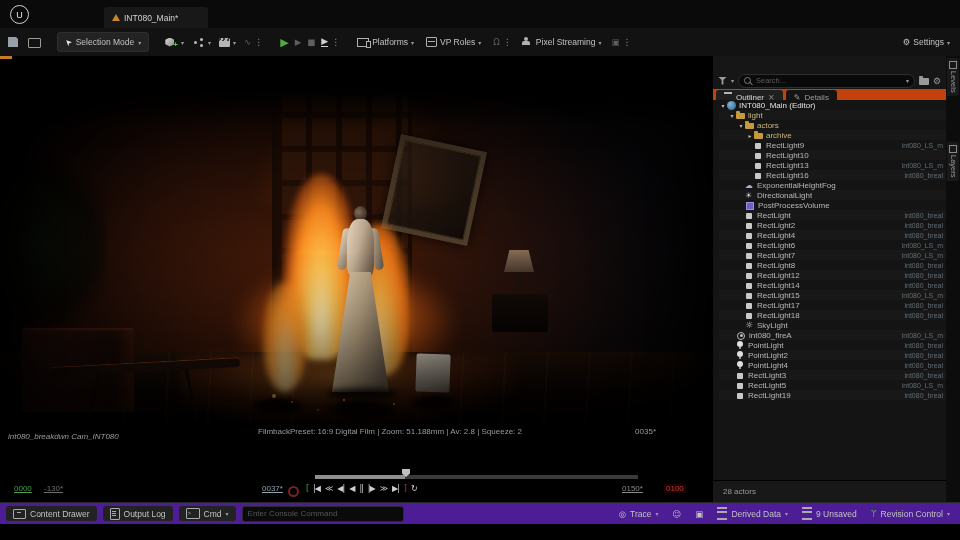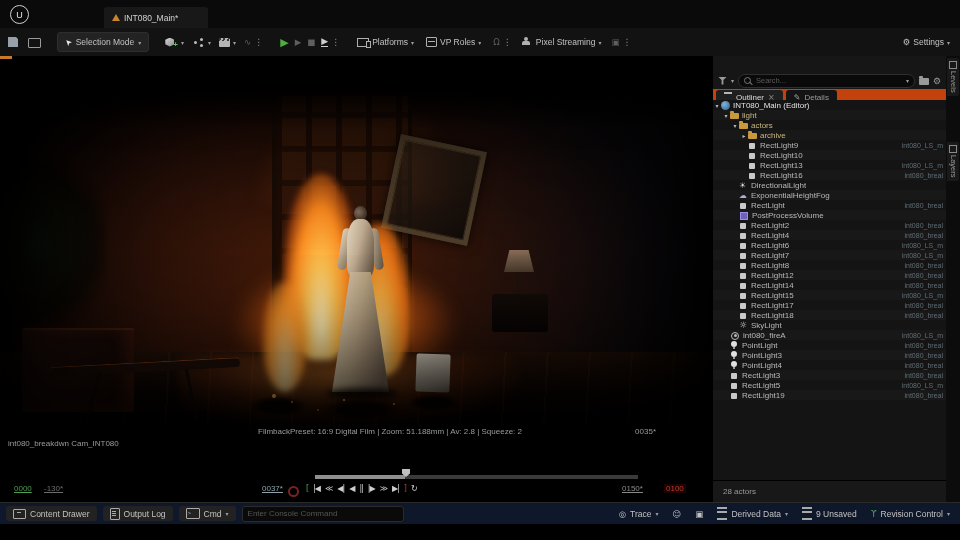--- a/index.html
+++ b/index.html
@@ -103,21 +103,21 @@
          box-shadow:18px 6px 0 -1px #ff8a1e,44px 14px 0 -1px #e86b12,70px 4px 0 -1px #ffc66a,
                     96px 18px 0 -2px #d4561a,120px 8px 0 -1px #ff9a2e,-14px 12px 0 -2px #c44d10;}
   .debris{left:230px;top:330px;width:240px;height:34px;filter:blur(1px);
          background:radial-gradient(ellipse 30px 10px at 20% 60%,#0a0502 60%,transparent),
                     radial-gradient(ellipse 40px 12px at 55% 70%,#0c0603 60%,transparent),
                     radial-gradient(ellipse 26px 9px at 85% 50%,#0a0502 60%,transparent);}
   .topfade{left:0;top:0;width:712px;height:72px;background:linear-gradient(#000 18%,transparent);}
   .vignette{inset:0;box-shadow:inset 0 0 140px 50px #000,inset 0 26px 50px 8px #000;}
   
   .cam-info{position:absolute;left:0;top:371px;width:712px;height:12px;font-size:8px;color:#9a9a9a;}
-  .cam-label{position:absolute;left:8px;top:12px;}
+  .cam-label{position:absolute;left:8px;top:5px;font-style:italic;}
   .filmback{position:absolute;left:calc(50% + 34px);transform:translateX(-50%);top:0;white-space:nowrap;}
   .frame-counter{position:absolute;right:56px;top:0;}
   .scrub-track{position:absolute;left:315px;top:419px;width:323px;height:4px;background:#3a3a3a;}
   .scrub-fill{position:absolute;left:0;top:0;width:90px;height:4px;background:#8f8f8f;}
   .playhead{position:absolute;left:402px;top:413px;width:8px;height:8px;background:#c0c0c0;
             clip-path:polygon(0 0,100% 0,100% 55%,50% 100%,0 55%);}
   .seqbar{position:absolute;left:0;top:428px;width:712px;height:16px;font-size:8px;}
   .t-num{position:absolute;text-decoration:underline;}
   .t-start{left:14px;color:#4f9e52;}
   .t-offset{left:44px;color:#6e6e6e;}
@@ -144,21 +144,21 @@
   .o-search input::placeholder{color:#5c5c5c;}
   .i-folderadd{width:10px;height:7px;background:#9a9a9a;border-radius:1px;position:relative;margin-top:2px;}
   .i-folderadd::before{content:"";position:absolute;top:-2px;left:0;width:4px;height:2px;background:#9a9a9a;border-radius:1px 1px 0 0;}
   .o-header{position:absolute;left:0;top:33px;right:0;height:11px;background:#1d1d1d;display:flex;align-items:center;gap:4px;
             padding:0 5px;font-size:7.5px;color:#c8c8c8;border-bottom:1px solid #0a0a0a;}
   .i-eye{width:9px;height:6px;border:1px solid #9a9a9a;border-radius:50%;position:relative;}
   .i-eye::after{content:"";position:absolute;inset:1px 2.5px;background:#9a9a9a;border-radius:50%;}
   .sort{font-size:5px;color:#888;}
   .o-seq-col{margin-left:auto;display:flex;align-items:center;gap:2px;}
   .bolt{color:#c87933;font-size:8px;}
-  .o-rows{position:absolute;left:0;top:44px;right:0;bottom:22px;background:#141414;overflow:hidden;}
+  .o-rows{position:absolute;left:0;top:44px;right:0;bottom:22px;background:#141414;overflow:hidden;padding-left:6px;}
   .o-row{display:flex;align-items:center;height:10px;font-size:8px;color:#b8b8b8;padding-right:3px;white-space:nowrap;}
   .o-row:nth-of-type(even){background:rgba(255,255,255,.02);}
   .o-arrow{width:8px;flex:none;color:#b5b5b5;font-size:6px;text-align:center;}
   .o-arrow.expanded::before{content:"▾";}
   .o-arrow.collapsed::before{content:"▸";}
   .o-icon{width:9px;height:9px;display:inline-block;margin-right:3px;position:relative;flex:none;}
   .o-label{overflow:hidden;text-overflow:ellipsis;}
   .o-right{margin-left:auto;color:#5f6d74;font-size:7px;padding-left:6px;}
   .k-folder .o-label{color:#c9b67f;}
   .k-world .o-label{color:#e2e2e2;}
@@ -178,21 +178,21 @@
             display:flex;align-items:center;padding-left:10px;font-size:8px;color:#9a9a9a;}
   
   .sidestrip{position:absolute;left:946px;top:0;width:14px;height:446px;background:#0c0c0c;}
   .v-tab{position:absolute;left:1px;width:12px;border-radius:0 2px 2px 0;background:#191919;color:#9a9a9a;
          font-size:7.5px;display:flex;flex-direction:column;align-items:center;padding:3px 0;gap:2px;}
   .v-tab span{writing-mode:vertical-rl;}
   .v-ico{width:6px;height:6px;border:1px solid #8a8a8a;}
   .vt-levels{top:2px;}
   .vt-layers{top:86px;}
   
-  .statusbar{position:absolute;left:0;top:502px;width:960px;height:22px;background:#0f172a;border-top:1px solid #2a2a2a;
+  .statusbar{position:absolute;left:0;top:502px;width:960px;height:22px;background:#4c1d95;border-top:1px solid #2a2a2a;
              display:flex;align-items:center;font-size:8.5px;color:#c2c2c2;padding:0 6px;box-sizing:border-box;gap:6px;}
   .sb-btn{display:flex;align-items:center;gap:4px;background:#222;border-radius:3px;height:15px;padding:0 7px;}
   .sb-plain{display:flex;align-items:center;gap:4px;padding:0 4px;}
   .i-drawer{width:11px;height:8px;border:1px solid #aaa;border-radius:1px;position:relative;}
   .i-drawer::after{content:"";position:absolute;left:3px;top:2px;width:4px;height:1px;background:#aaa;}
   .i-doc{width:8px;height:10px;border:1px solid #aaa;border-radius:1px;position:relative;}
   .i-doc::after{content:"";position:absolute;left:1px;top:2px;width:4px;height:1px;background:#aaa;box-shadow:0 2px 0 #aaa,0 4px 0 #aaa;}
   .i-term{width:11px;height:9px;border:1px solid #aaa;border-radius:1px;font-size:6px;color:#aaa;line-height:8px;padding-left:1px;}
   .console{width:150px;height:14px;background:#0a0a0a;border:1px solid #2b2b2b;border-radius:3px;
            color:#bbb;font-size:8px;font-family:inherit;padding:0 5px;outline:none;}
@@ -440,47 +440,47 @@
           <span class="o-indent" style="width: 27px; flex: 0 0 auto;"></span>
           <span class="o-arrow glyph"></span>
           <span class="o-icon rect-light-icon"></span>
           <span class="o-label">RectLight16</span>
           <span class="o-right">int080_breal</span>
         </div>
 
         <div class="o-row">
           <span class="o-indent" style="width: 18px; flex: 0 0 auto;"></span>
           <span class="o-arrow glyph"></span>
+          <span class="o-icon height-fog-icon"></span>
+          <span class="o-label">ExponentialHeightFog</span>
+          <span class="o-right"></span>
+        </div>
+
+        <div class="o-row">
+          <span class="o-indent" style="width: 18px; flex: 0 0 auto;"></span>
+          <span class="o-arrow glyph"></span>
           <span class="o-icon directional-light-icon"></span>
           <span class="o-label">DirectionalLight</span>
           <span class="o-right"></span>
         </div>
 
         <div class="o-row">
           <span class="o-indent" style="width: 18px; flex: 0 0 auto;"></span>
           <span class="o-arrow glyph"></span>
-          <span class="o-icon height-fog-icon"></span>
-          <span class="o-label">ExponentialHeightFog</span>
-          <span class="o-right"></span>
-        </div>
-
-        <div class="o-row">
-          <span class="o-indent" style="width: 18px; flex: 0 0 auto;"></span>
-          <span class="o-arrow glyph"></span>
-          <span class="o-icon rect-light-icon"></span>
-          <span class="o-label">RectLight</span>
-          <span class="o-right">int080_breal</span>
-        </div>
-
-        <div class="o-row">
-          <span class="o-indent" style="width: 18px; flex: 0 0 auto;"></span>
-          <span class="o-arrow glyph"></span>
           <span class="o-icon post-process-volume-icon"></span>
           <span class="o-label">PostProcessVolume</span>
           <span class="o-right"></span>
+        </div>
+
+        <div class="o-row">
+          <span class="o-indent" style="width: 18px; flex: 0 0 auto;"></span>
+          <span class="o-arrow glyph"></span>
+          <span class="o-icon rect-light-icon"></span>
+          <span class="o-label">RectLight</span>
+          <span class="o-right">int080_breal</span>
         </div>
 
         <div class="o-row">
           <span class="o-indent" style="width: 18px; flex: 0 0 auto;"></span>
           <span class="o-arrow glyph"></span>
           <span class="o-icon rect-light-icon"></span>
           <span class="o-label">RectLight2</span>
           <span class="o-right">int080_breal</span>
         </div>
 
@@ -573,28 +573,28 @@
         </div>
 
         <div class="o-row">
           <span class="o-indent" style="width: 9px; flex: 0 0 auto;"></span>
           <span class="o-arrow glyph"></span>
           <span class="o-icon point-light-icon"></span>
           <span class="o-label">PointLight</span>
           <span class="o-right">int080_breal</span>
         </div>
 
-
         <div class="o-row">
           <span class="o-indent" style="width: 9px; flex: 0 0 auto;"></span>
           <span class="o-arrow glyph"></span>
           <span class="o-icon point-light-icon"></span>
-          <span class="o-label">PointLight3</span>
-          <span class="o-right">int080_breal</span>
-        </div>
+          <span class="o-label">PointLight2</span>
+          <span class="o-right">int080_breal</span>
+        </div>
+
 
         <div class="o-row">
           <span class="o-indent" style="width: 9px; flex: 0 0 auto;"></span>
           <span class="o-arrow glyph"></span>
           <span class="o-icon point-light-icon"></span>
           <span class="o-label">PointLight4</span>
           <span class="o-right">int080_breal</span>
         </div>
 
         <div class="o-row">

